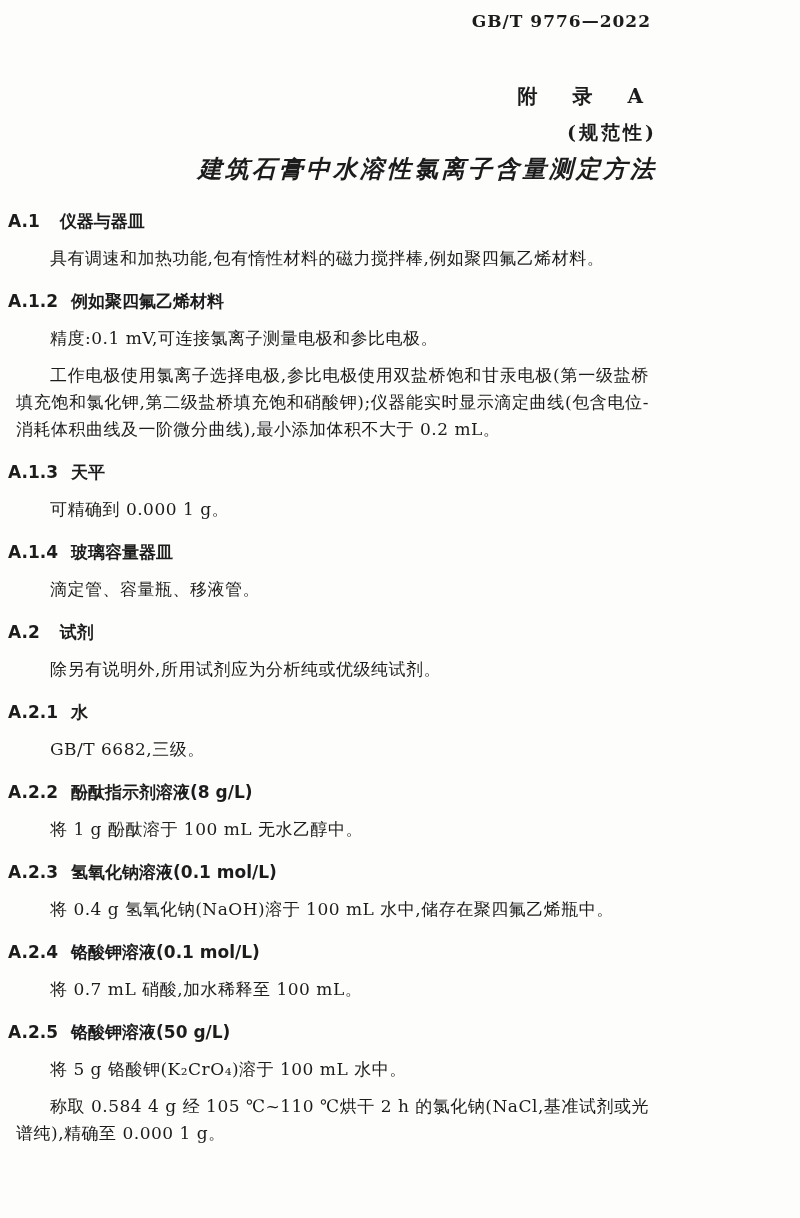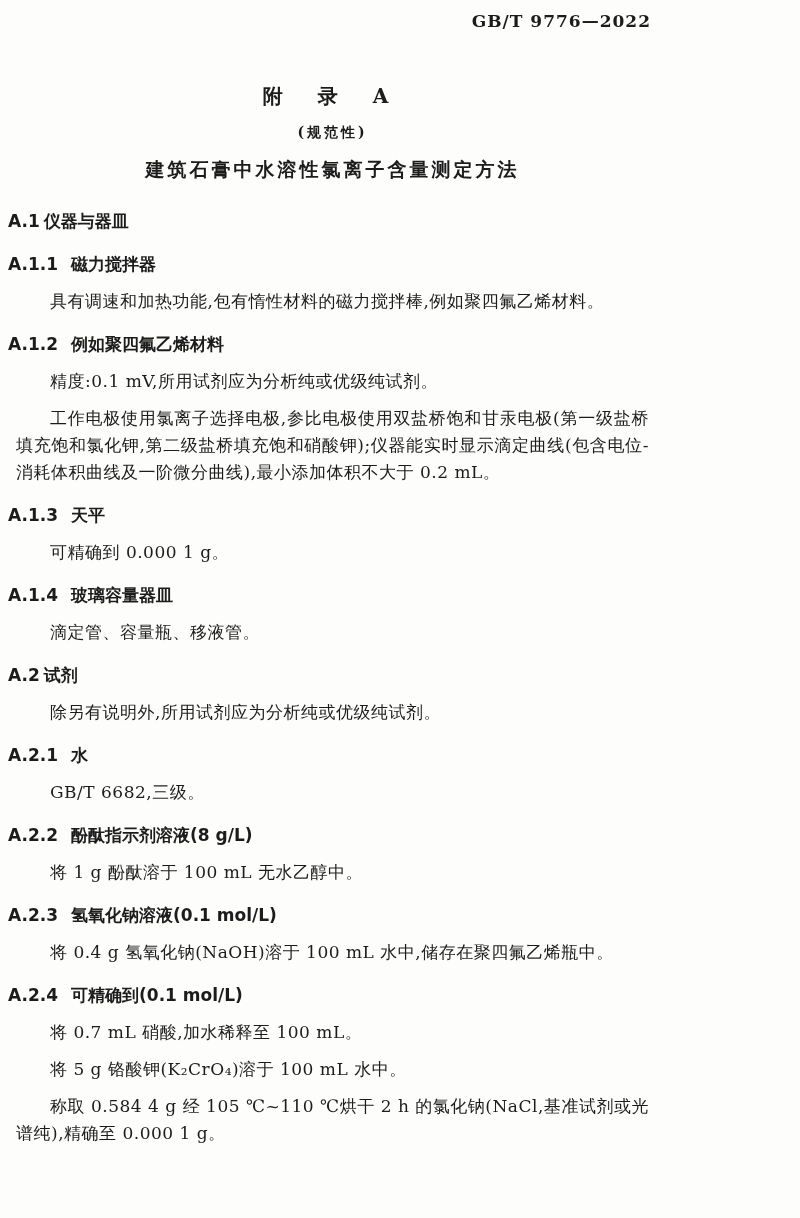--- a/index.html
+++ b/index.html
@@ -26,52 +26,53 @@
     font-weight: bold;
     font-size: 17px;
     line-height: 23px;
     padding-right: 6px;
     letter-spacing: 1px;
     font-family: "DejaVu Serif", "Liberation Serif", serif;
   }
   .title-block {
     margin-top: 50px;
     margin-bottom: 26px;
-    text-align: center;
+    text-align: right;
   }
   .title-line1 {
     font-size: 20px;
     font-weight: bold;
     letter-spacing: 14px;
     line-height: 26px;
   }
   .title-line2 {
     margin-top: 11px;
-    font-size: 14px;
+    font-size: 19px;
     font-weight: bold;
     letter-spacing: 3px;
     line-height: 24px;
   }
   .title-line3 {
     margin-top: 13px;
-    font-size: 19px;
+    font-size: 24px;
     font-weight: bold;
     letter-spacing: 3px;
     line-height: 25px;
     font-family: "DejaVu Sans", "Liberation Sans", sans-serif;
+    font-style: italic;
   }
   .heading {
     font-family: "DejaVu Sans", "Liberation Sans", sans-serif;
     font-weight: bold;
     font-size: 17px;
     line-height: 27px;
     margin: 16px 0 10px 0;
   }
   .heading .heading-num {
-    margin-right: 4px;
+    margin-right: 20px;
   }
   .heading.level3 .heading-num {
     margin-right: 13px;
   }
   .para {
     font-size: 17px;
     line-height: 27px;
     margin: 10px 8px;
     text-indent: 2em;
     text-align: justify;
@@ -85,35 +86,35 @@
   <div class="doc-header">GB/T 9776—2022</div>
 
   <div class="title-block">
     <div class="title-line1">附 录 A</div>
     <div class="title-line2">(规范性)</div>
     <div class="title-line3">建筑石膏中水溶性氯离子含量测定方法</div>
   </div>
 
   <main>
       <div class="heading level2"><span class="heading-num">A.1</span><span>仪器与器皿</span></div>
-      <div class="heading level3"><span class="heading-num">A.1.1</span><span>磁力搅拌器</span></div>
       <p class="para">具有调速和加热功能,包有惰性材料的磁力搅拌棒,例如聚四氟乙烯材料。</p>
       <div class="heading level3"><span class="heading-num">A.1.2</span><span>例如聚四氟乙烯材料</span></div>
-      <p class="para">精度:0.1 mV,所用试剂应为分析纯或优级纯试剂。</p>
+      <p class="para">精度:0.1 mV,可连接氯离子测量电极和参比电极。</p>
       <p class="para">工作电极使用氯离子选择电极,参比电极使用双盐桥饱和甘汞电极(第一级盐桥填充饱和氯化钾,第二级盐桥填充饱和硝酸钾);仪器能实时显示滴定曲线(包含电位-消耗体积曲线及一阶微分曲线),最小添加体积不大于 0.2 mL。</p>
       <div class="heading level3"><span class="heading-num">A.1.3</span><span>天平</span></div>
       <p class="para">可精确到 0.000 1 g。</p>
       <div class="heading level3"><span class="heading-num">A.1.4</span><span>玻璃容量器皿</span></div>
       <p class="para">滴定管、容量瓶、移液管。</p>
       <div class="heading level2"><span class="heading-num">A.2</span><span>试剂</span></div>
       <p class="para">除另有说明外,所用试剂应为分析纯或优级纯试剂。</p>
       <div class="heading level3"><span class="heading-num">A.2.1</span><span>水</span></div>
       <p class="para">GB/T 6682,三级。</p>
       <div class="heading level3"><span class="heading-num">A.2.2</span><span>酚酞指示剂溶液(8 g/L)</span></div>
       <p class="para">将 1 g 酚酞溶于 100 mL 无水乙醇中。</p>
       <div class="heading level3"><span class="heading-num">A.2.3</span><span>氢氧化钠溶液(0.1 mol/L)</span></div>
       <p class="para">将 0.4 g 氢氧化钠(NaOH)溶于 100 mL 水中,储存在聚四氟乙烯瓶中。</p>
-      <div class="heading level3"><span class="heading-num">A.2.4</span><span>可精确到(0.1 mol/L)</span></div>
+      <div class="heading level3"><span class="heading-num">A.2.4</span><span>铬酸钾溶液(0.1 mol/L)</span></div>
       <p class="para">将 0.7 mL 硝酸,加水稀释至 100 mL。</p>
+      <div class="heading level3"><span class="heading-num">A.2.5</span><span>铬酸钾溶液(50 g/L)</span></div>
       <p class="para">将 5 g 铬酸钾(K₂CrO₄)溶于 100 mL 水中。</p>
       <p class="para">称取 0.584 4 g 经 105 ℃~110 ℃烘干 2 h 的氯化钠(NaCl,基准试剂或光谱纯),精确至 0.000 1 g。</p>
     </main>
 </div>
 
 </body></html>

